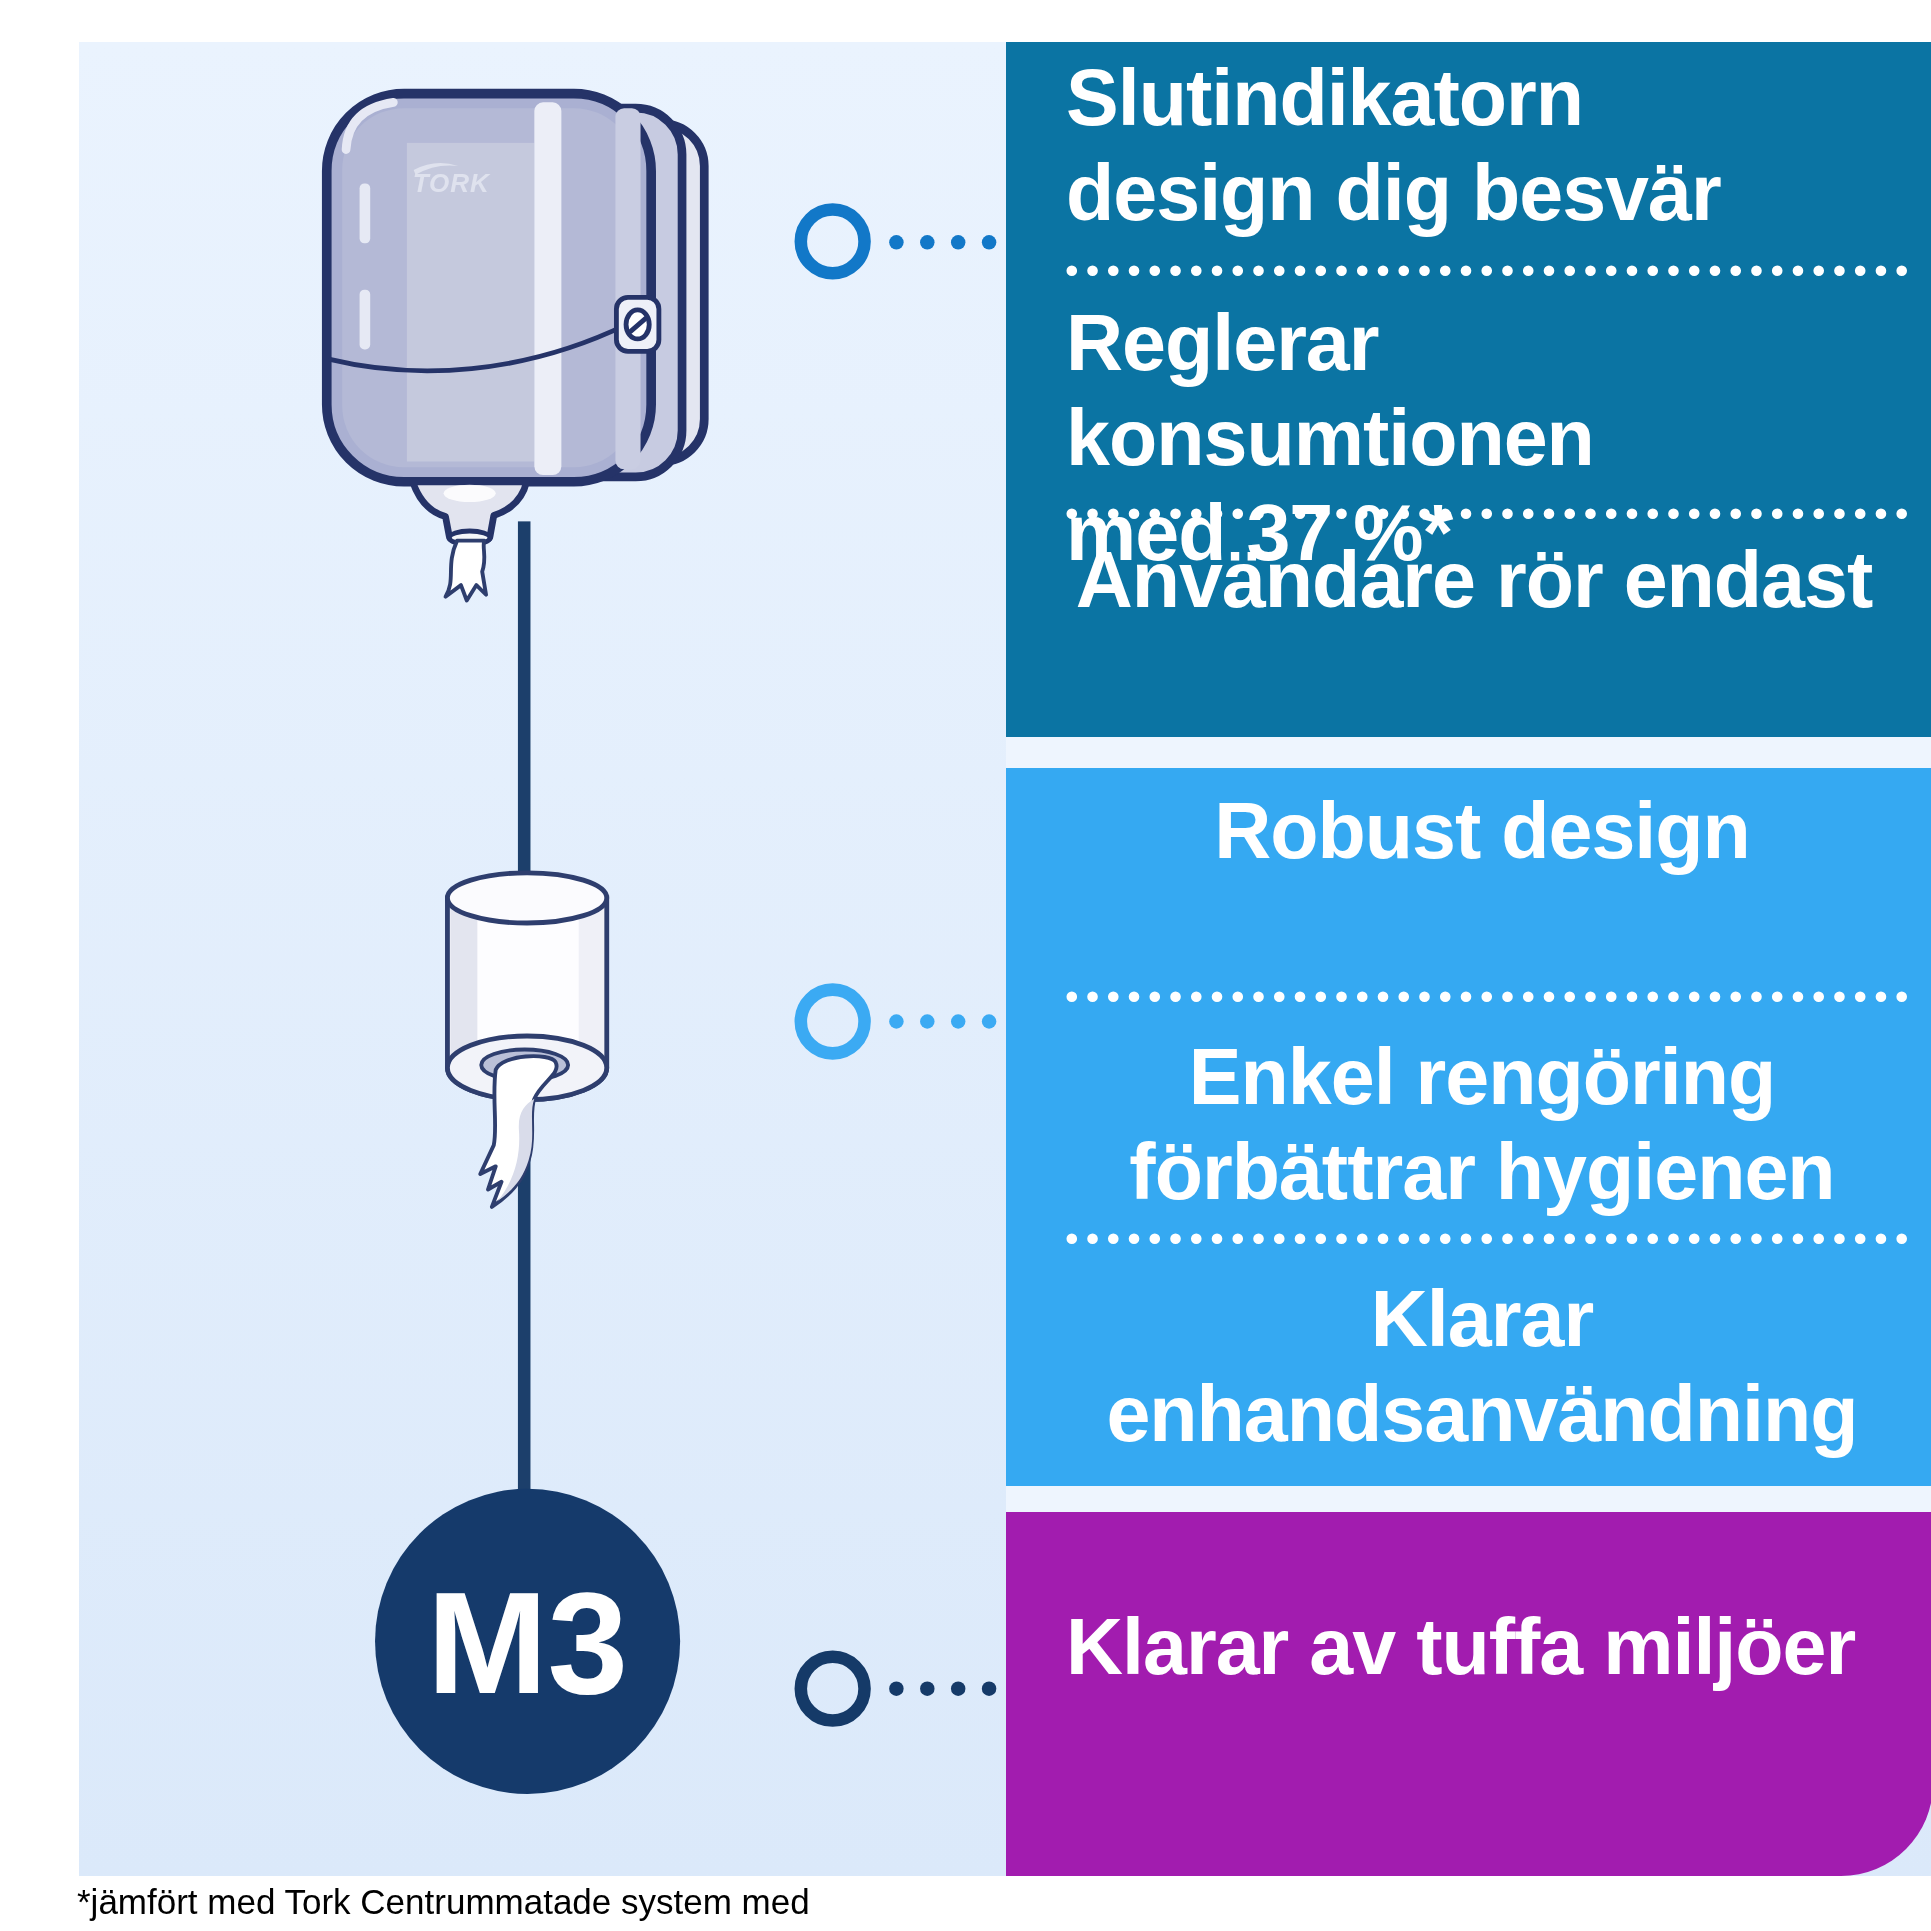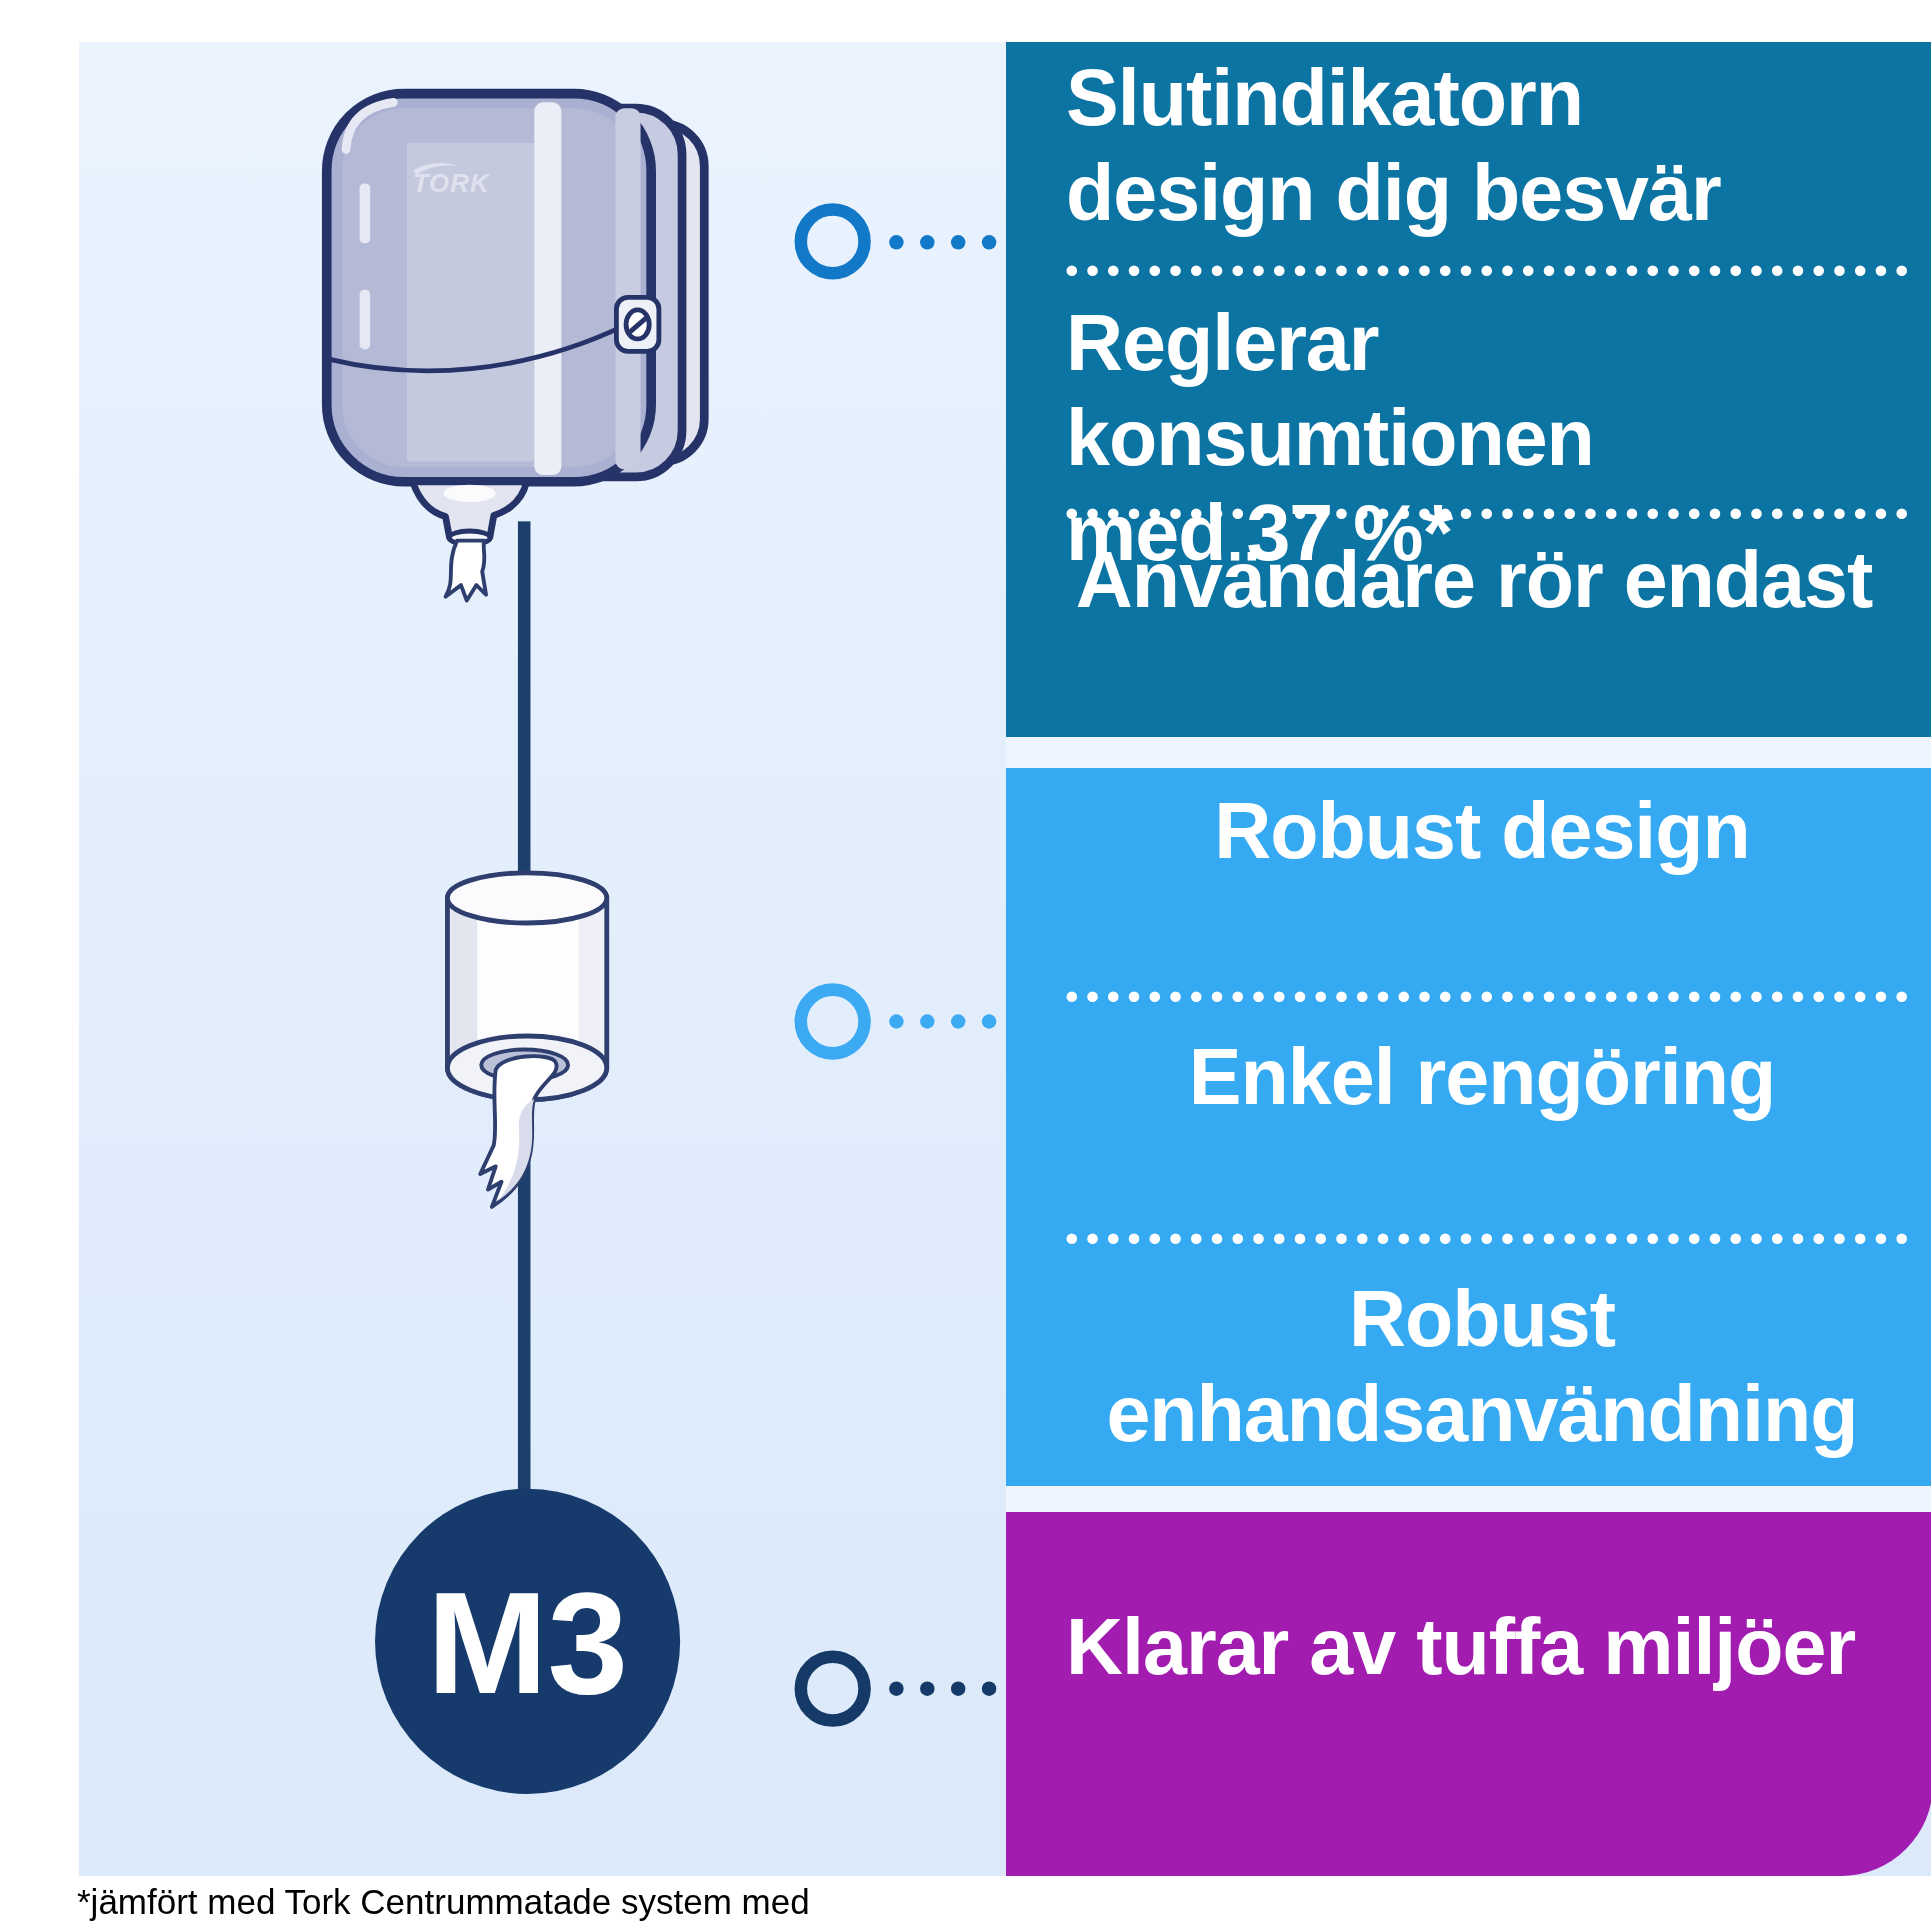--- a/index.html
+++ b/index.html
@@ -66,28 +66,29 @@
     <div class="benefit" style="top:15.4px;">
       <div>Robust design</div>
     </div>
     <div class="sep" style="top:221px;">
       <svg width="855" height="11.6" viewBox="0 0 886 12">
           <line x1="6" y1="6" x2="880" y2="6" stroke="#ffffff" stroke-width="11" stroke-linecap="round" stroke-dasharray="0,21.5"></line>
         </svg>
     </div>
     <div class="benefit" style="top:261px;">
       <div>Enkel rengöring</div>
+      <div>förbättrar hygienen</div>
     </div>
     <div class="sep" style="top:463px;">
       <svg width="855" height="11.6" viewBox="0 0 886 12">
           <line x1="6" y1="6" x2="880" y2="6" stroke="#ffffff" stroke-width="11" stroke-linecap="round" stroke-dasharray="0,21.5"></line>
         </svg>
     </div>
     <div class="benefit" style="top:503px;">
-      <div>Robust</div>
+      <div>Klarar</div>
       <div>enhandsanvändning</div>
     </div>
   </div>
 
   <div class="panel panel-3">
     <div class="benefit" style="top:87px;">
       <div>Klarar av tuffa miljöer</div>
     </div>
   </div>
 

